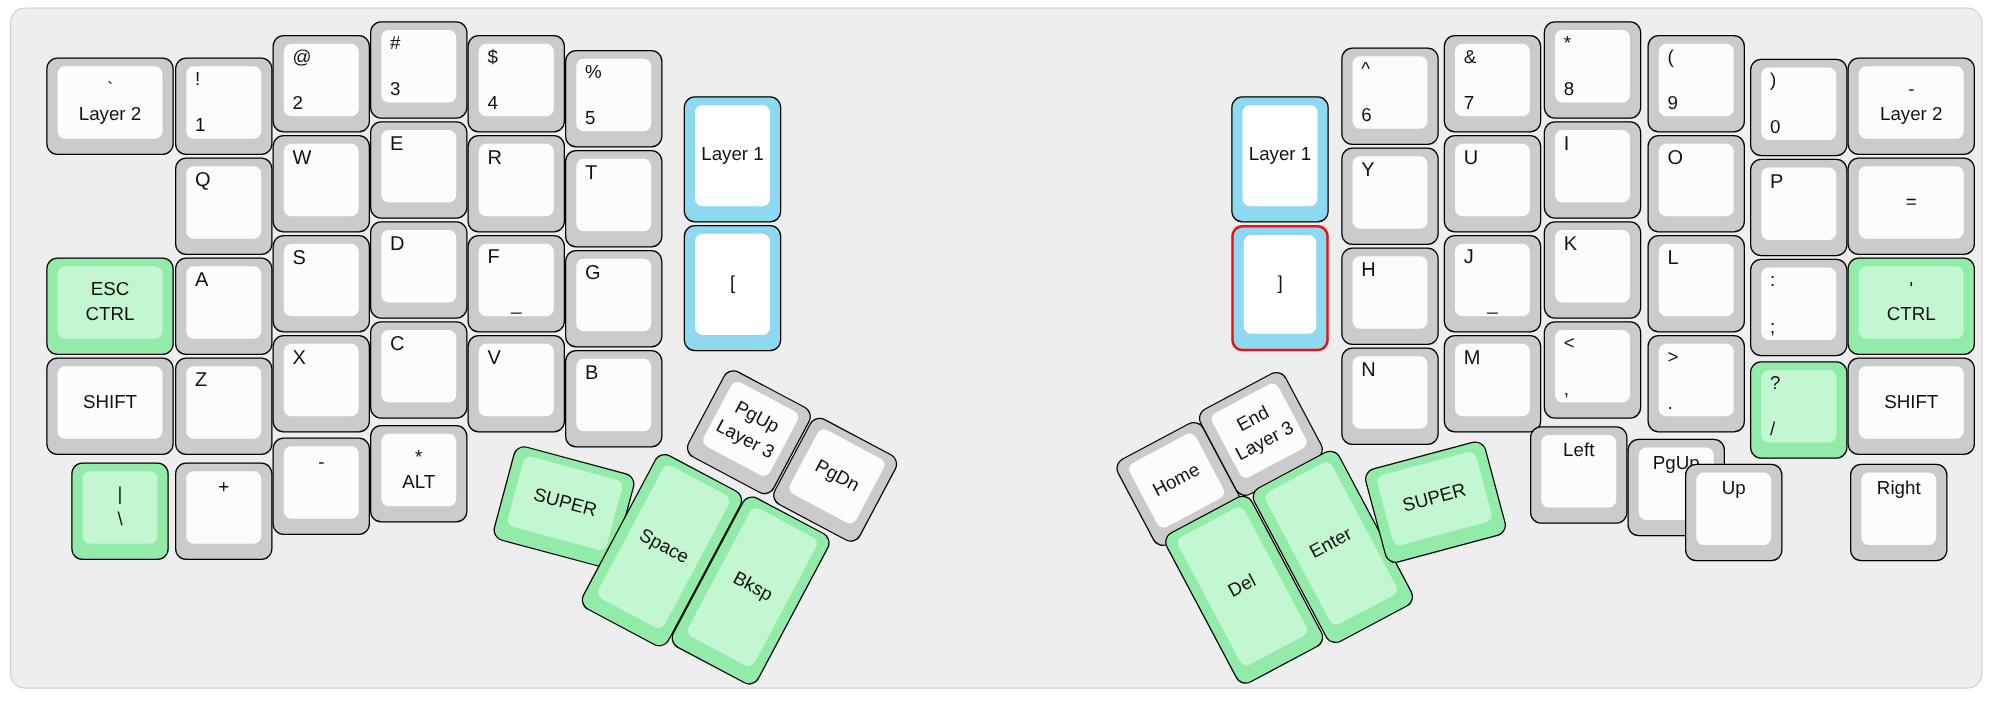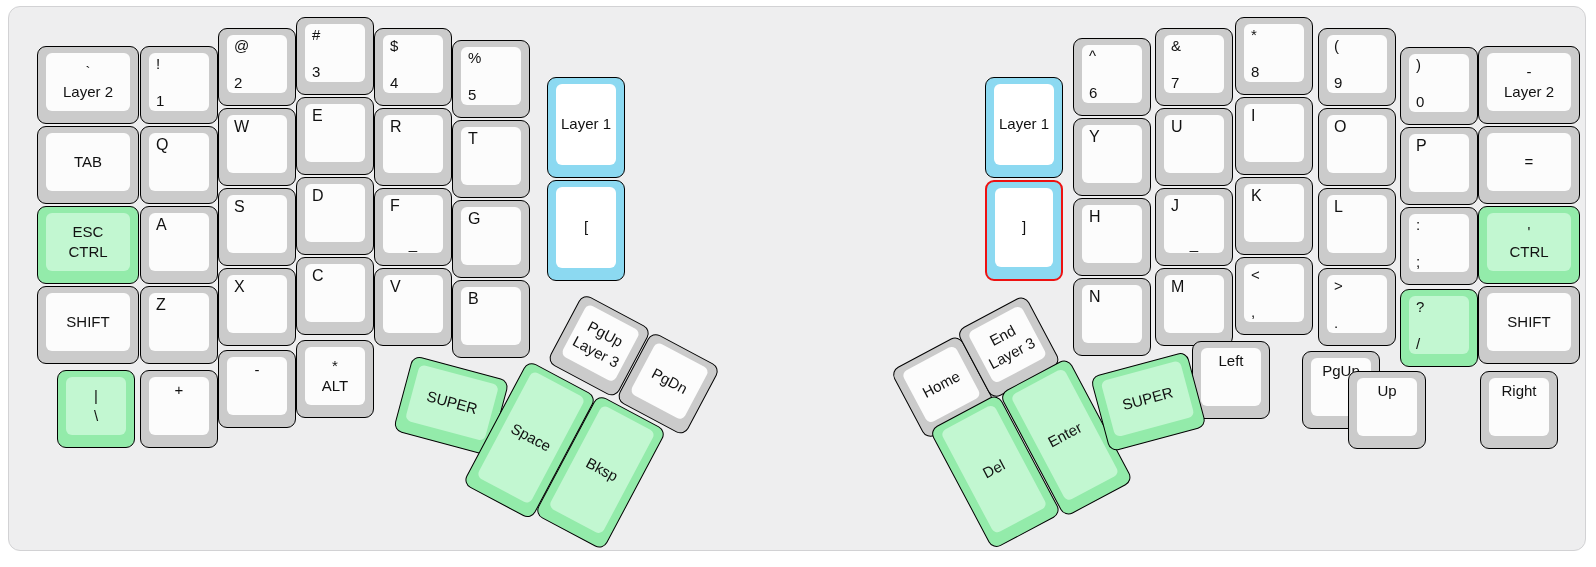--- a/index.html
+++ b/index.html
@@ -28,25 +28,20 @@
 <body>
 
 <div id="panel"></div>
 <div id="keys">
     <div class="key c-gray t-center" style="left: 37px; top: 46px; width: 102px; height: 78px;">
       <div class="cap">
         <span>`</span>
         <span>Layer 2</span>
       </div>
     </div>
-    <div class="key c-gray t-center" style="left: 37px; top: 126px; width: 102px; height: 78px;">
-      <div class="cap">
-        <span>TAB</span>
-      </div>
-    </div>
     <div class="key c-green t-center" style="left: 37px; top: 206px; width: 102px; height: 78px;">
       <div class="cap">
         <span>ESC</span>
         <span>CTRL</span>
       </div>
     </div>
     <div class="key c-gray t-center" style="left: 37px; top: 286px; width: 102px; height: 78px;">
       <div class="cap">
         <span>SHIFT</span>
       </div>
@@ -241,21 +236,21 @@
     </div>
     <div class="key c-gray t-letter" style="left: 1235px; top: 177px; width: 78px; height: 78px;">
       <div class="cap"><span>K</span></div>
     </div>
     <div class="key c-gray t-pair" style="left: 1235px; top: 257px; width: 78px; height: 78px;">
       <div class="cap">
         <span>&lt;</span>
         <span>,</span>
       </div>
     </div>
-    <div class="key c-gray t-topcenter" style="left: 1192px; top: 341px; width: 78px; height: 78px; padding-left: 43px;">
+    <div class="key c-gray t-topcenter" style="left: 1224px; top: 341px; width: 78px; height: 78px; padding-left: 43px;">
       <div class="cap">
         <span>Left</span>
       </div>
     </div>
     <div class="key c-gray t-pair" style="left: 1318px; top: 28px; width: 78px; height: 78px;">
       <div class="cap">
         <span>(</span>
         <span>9</span>
       </div>
     </div>

